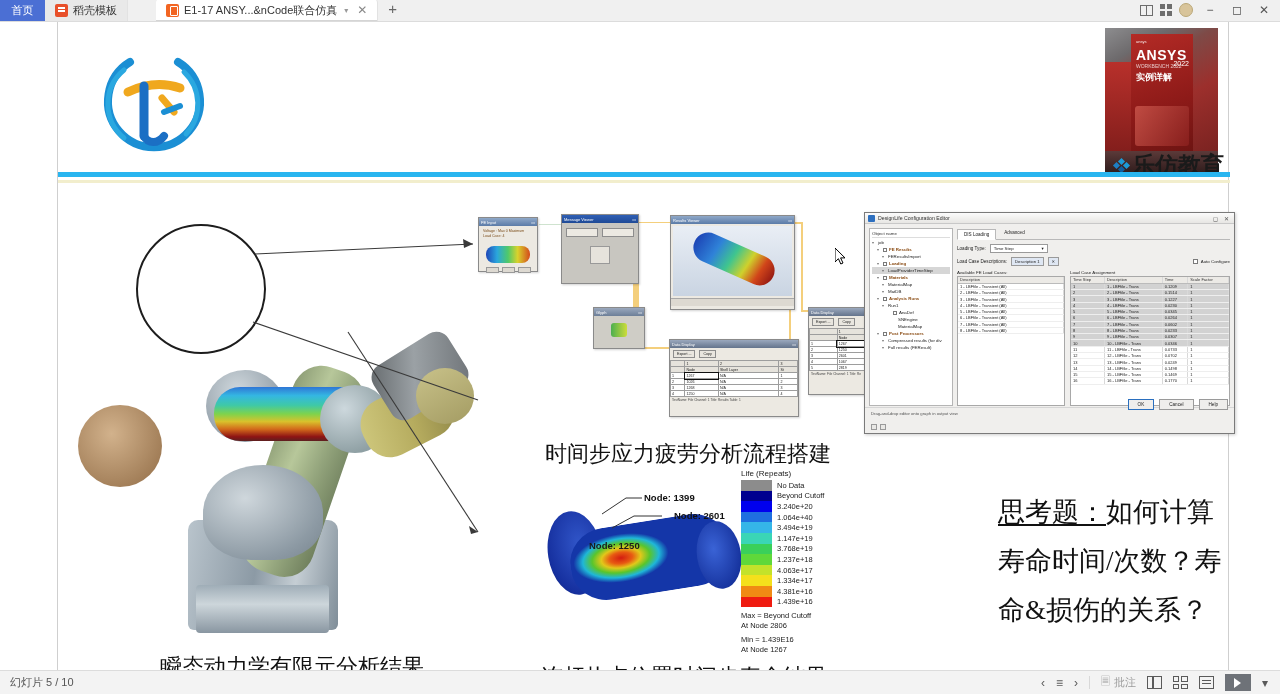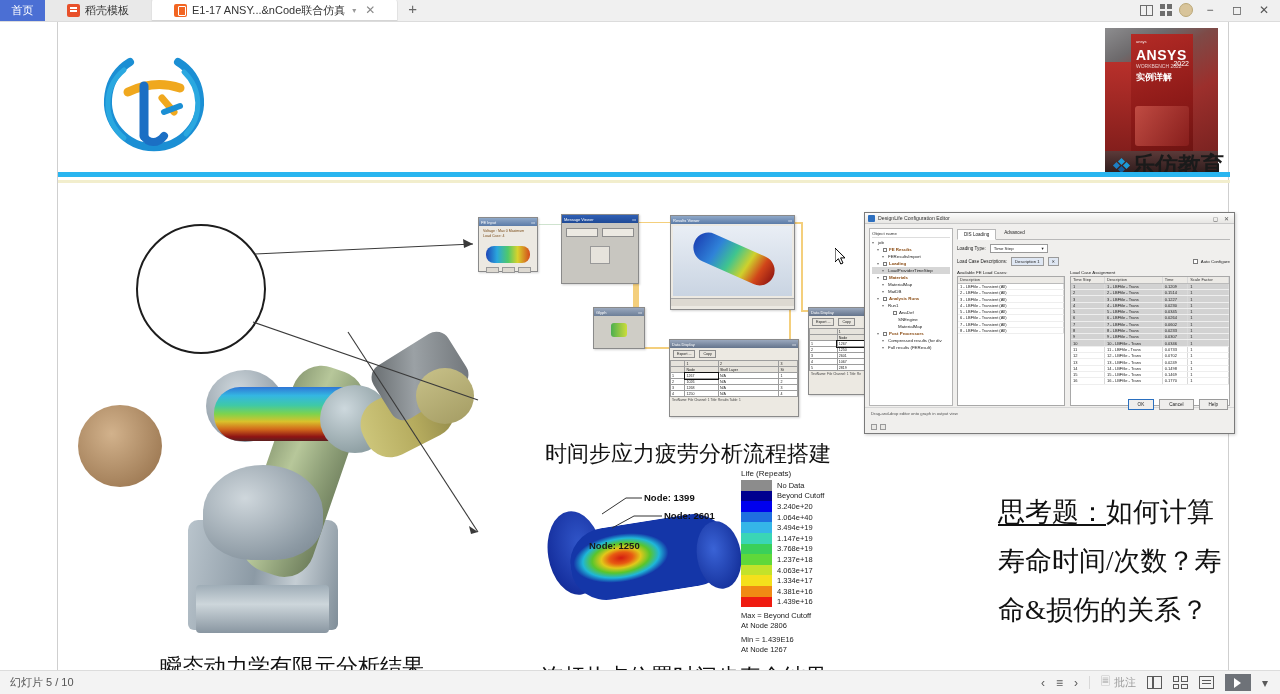--- a/index.html
+++ b/index.html
@@ -9,28 +9,28 @@
     background: #ffffff; overflow: hidden;
   }
   
   #tabbar {
     position: absolute; left:0; top:0; width:1280px; height:22px;
     background:#f0f0f0; border-bottom:1px solid #dcdcdc;
     display:flex; align-items:flex-end;
   }
   .tab {
     height:22px; display:flex; align-items:center; gap:5px;
-    padding:0 22px; font-size:11px; color:#333; position:relative;
+    padding:0 10px; font-size:11px; color:#333; position:relative;
     border-right:1px solid #e2e2e2; white-space:nowrap;
   }
   .tab.home { background:#4b6fd4; color:#fff; width:45px; justify-content:center;
     font-size:11px; border:none; }
   .tab.mid { background:#e9e9e9; }
   .tab.active { background:#ffffff; border-top-left-radius:4px; border-top-right-radius:4px;
-    box-shadow:0 -1px 0 #d5d5d5 inset; }
+    box-shadow:0 -1px 0 #d5d5d5 inset;margin-left:28px; }
   .tabicon { width:13px; height:13px; border-radius:2px; display:inline-block;
     flex:0 0 auto; position:relative; }
   .tabicon.doc { background:#e8502a; }
   .tabicon.doc:after { content:""; position:absolute; left:3px; top:3px; width:7px;height:2px;
      background:#fff; box-shadow:0 3px 0 #fff; }
   .tabicon.ppt { background:#f26522; }
   .tabicon.ppt:after { content:""; position:absolute; left:3.5px; top:2.5px; width:6px;height:8px;
      border:1.5px solid #fff; border-radius:1px; }
   .tab .closex { font-size:12px; color:#888; margin-left:4px; }
   .tab .caret { font-size:8px; color:#999; margin-left:2px; }
@@ -588,21 +588,21 @@
       <div class="barrel"></div>
       <div class="capR"></div>
     </div>
     <svg style="position:absolute;left:0;top:0;width:220px;height:190px;">
       <line x1="64" y1="52" x2="88" y2="36" stroke="#333" stroke-width="1"></line>
       <line x1="88" y1="36" x2="104" y2="36" stroke="#333" stroke-width="1"></line>
       <line x1="74" y1="66" x2="96" y2="54" stroke="#333" stroke-width="1"></line>
       <line x1="96" y1="54" x2="124" y2="54" stroke="#333" stroke-width="1"></line>
     </svg>
     <div class="nodelbl" style="left:106px;top:30px;">Node: 1399</div>
-    <div class="nodelbl" style="left:126px;top:48px;">Node: 2601</div>
+    <div class="nodelbl" style="left:136px;top:48px;">Node: 2601</div>
     <div class="nodelbl" style="left:51px;top:78px;color:#1a1a1a;">Node: 1250</div>
   </div>
 
   <div id="legend">
     <div class="ltitle">Life (Repeats)</div>
     <div id="legend-rows">
         <div class="row">
           <span class="sw" style="background: rgb(140, 140, 140);"></span>
           <span class="lv">No Data</span>
         </div>

